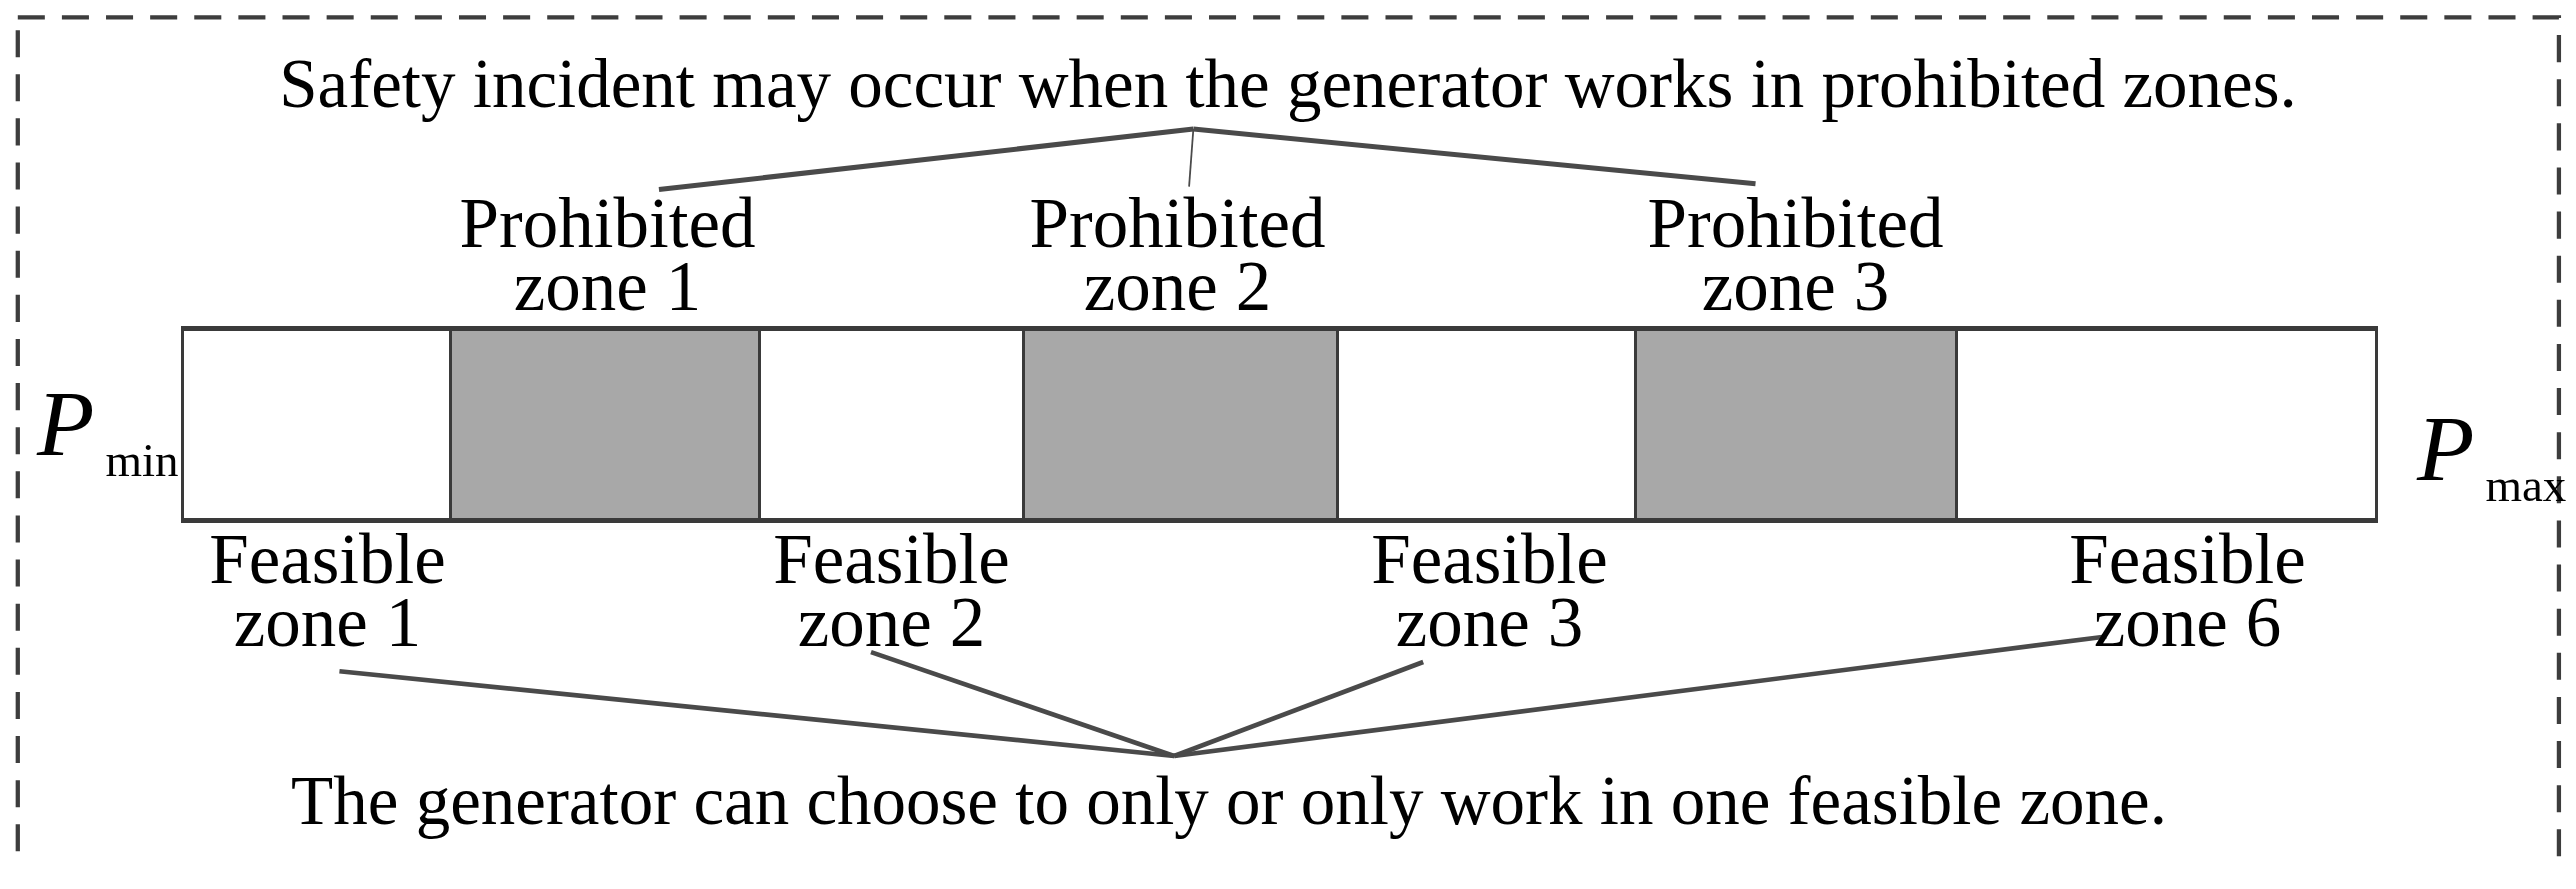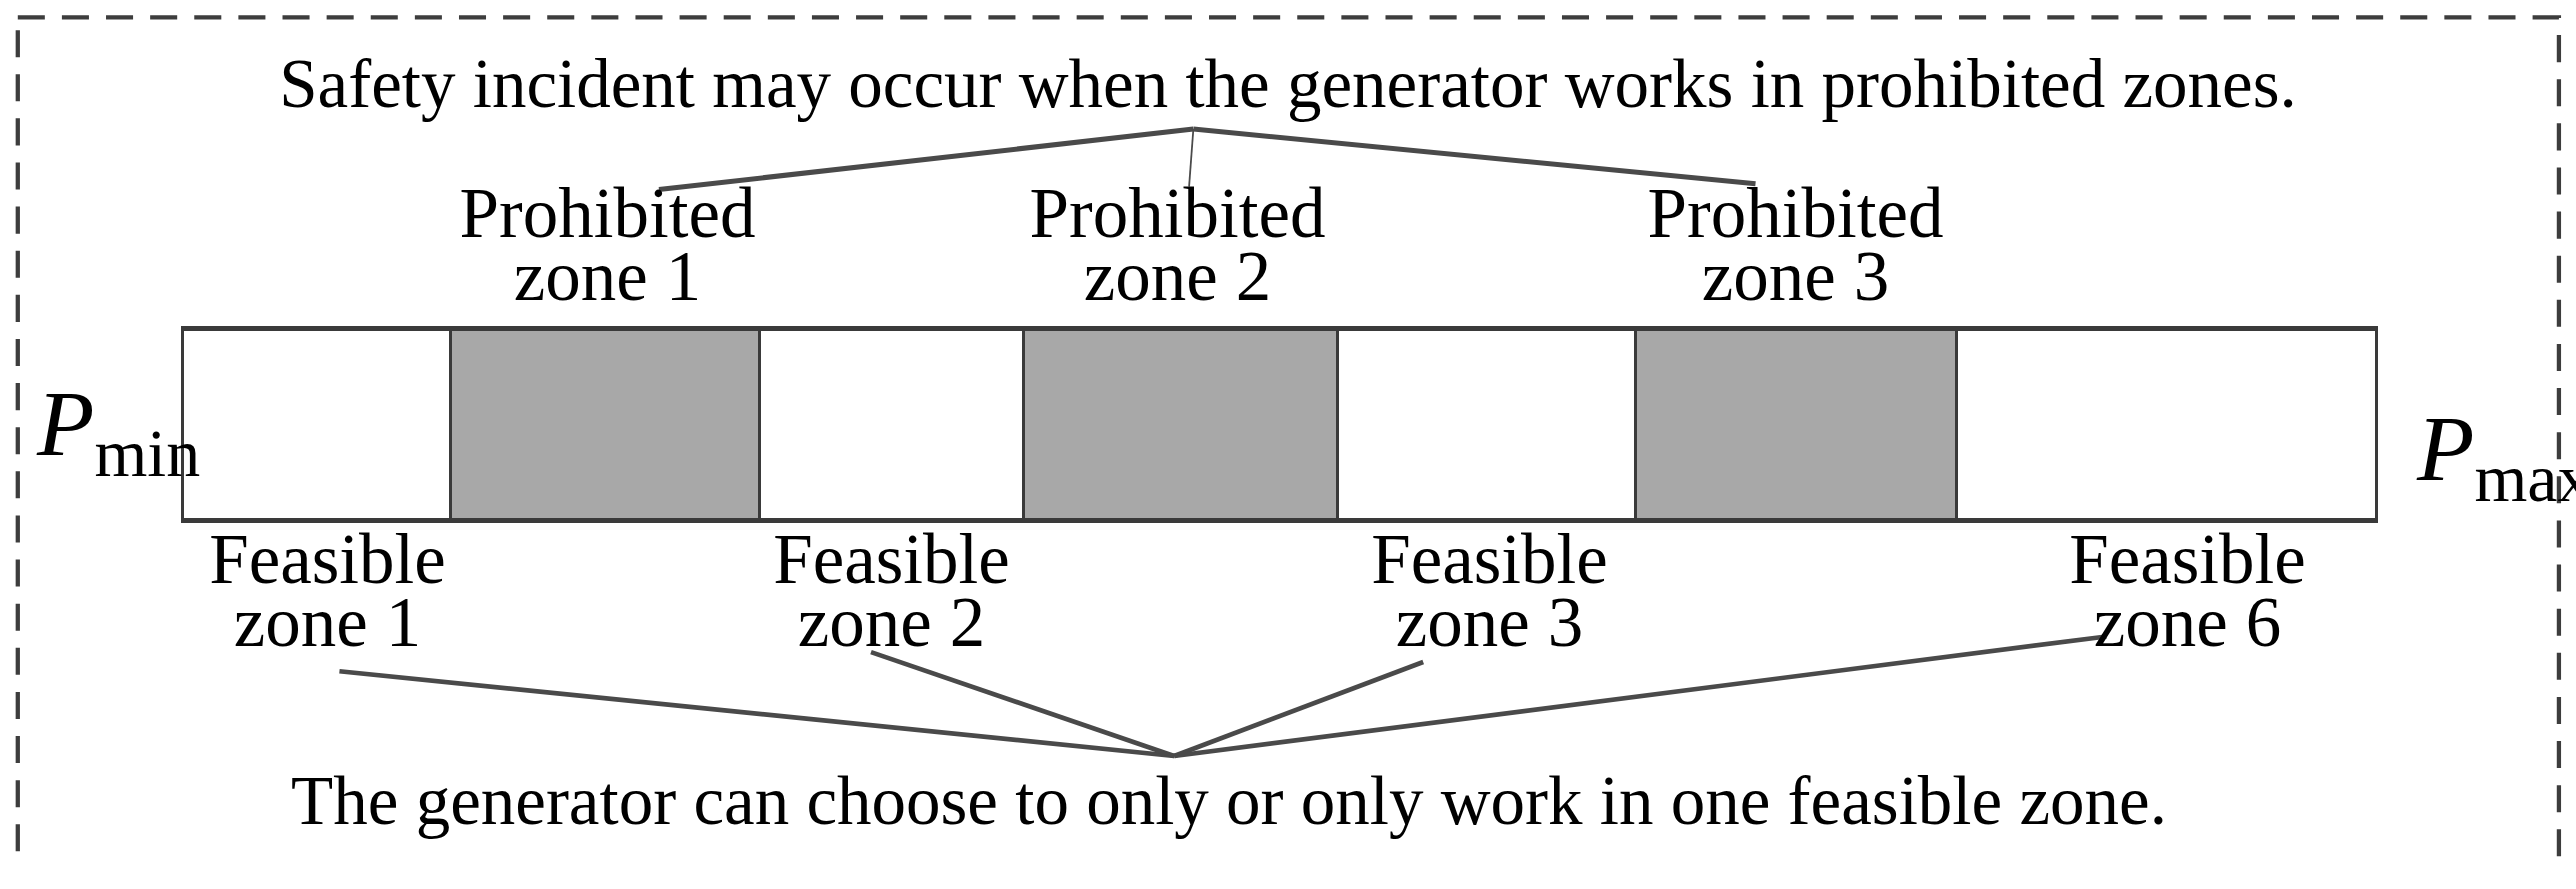--- a/index.html
+++ b/index.html
@@ -37,42 +37,42 @@
   .caption{
     position:absolute;left:0;top:764px;width:2458px;
     text-align:center;font-size:69px;line-height:1.1;
     white-space:nowrap;
   }
   .zone-label{
     position:absolute;width:455px;
     text-align:center;font-size:71px;line-height:63px;
   }
   .zone-label .l1,.zone-label .l2{display:block;}
-  .prohibited-label{top:182px;}
+  .prohibited-label{top:192px;}
   .feasible-label{top:528px;}
   .bar{
     position:absolute;left:181px;top:326px;width:2197px;height:197px;
     box-sizing:border-box;background:var(--bg);
     border-top:5.7px solid var(--bar-border);
     border-bottom:5.7px solid var(--bar-border);
     border-left:3.6px solid var(--bar-border);
     border-right:3.6px solid var(--bar-border);
   }
   .seg{position:absolute;top:0;bottom:0;box-sizing:border-box;}
   .seg.gray{
     background:var(--prohibited-fill);
     border-left:3.6px solid var(--bar-border);
     border-right:3.6px solid var(--bar-border);
   }
   .seg.white{background:transparent;}
   .p-label{
     position:absolute;font-size:94px;line-height:1;white-space:nowrap;
   }
   .p-label .sym{font-style:italic;}
-  .p-label .sub{font-size:68px;position:relative;top:21.3px;margin-left:0;}
+  .p-label .sub{font-size:47px;position:relative;top:21.3px;margin-left:11px;}
   #p-min{left:37px;top:376px;}
   #p-max{left:2417px;top:401px;}
 </style>
 </head>
 <body>
 
 <div class="canvas">
 
   <svg class="connectors" viewBox="0 0 3620 1250">
     <rect class="frame-rect" x="25" y="24" width="3571" height="1200"></rect>

